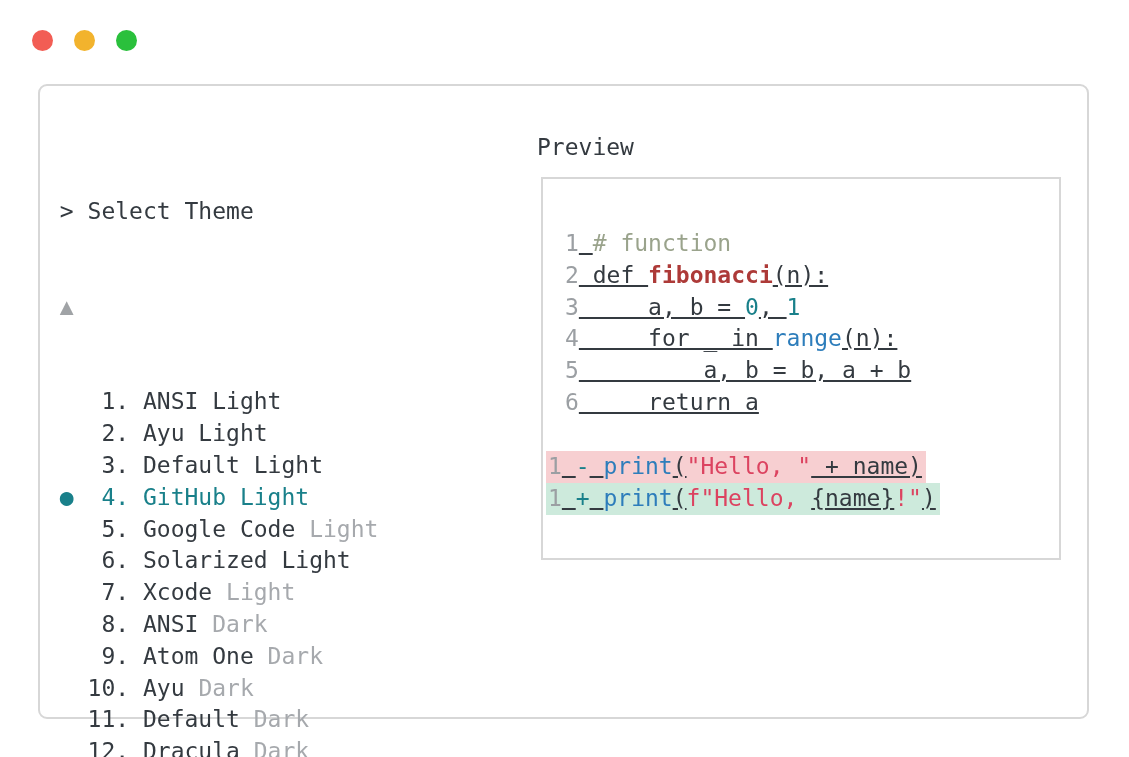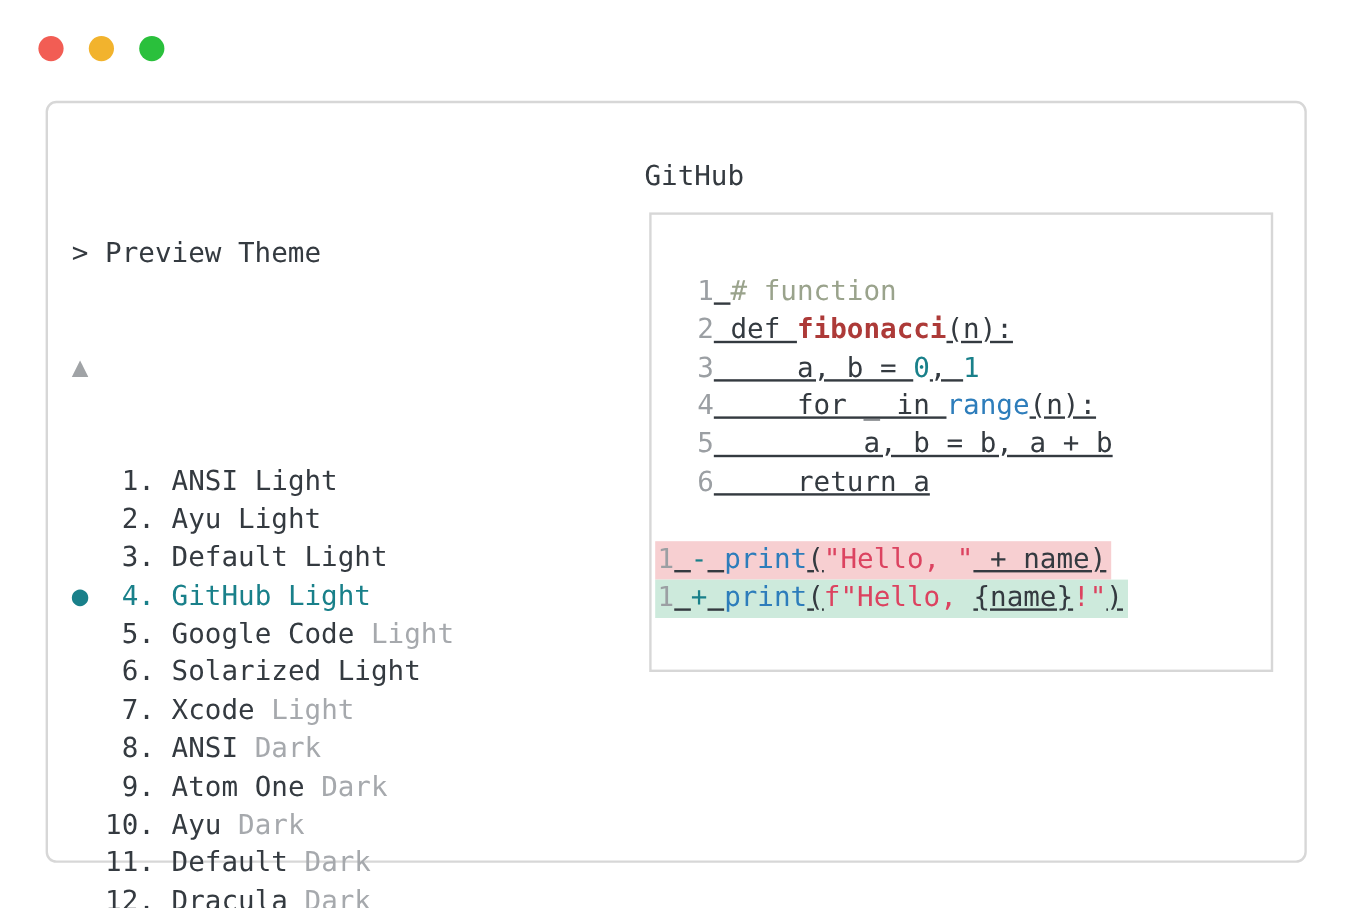--- a/index.html
+++ b/index.html
@@ -28,21 +28,21 @@
   .ink{color:var(--ink);} .sel{color:var(--teal);} .muted{color:var(--muted);}
   .bullet{color:var(--teal);}
   .arrow-up{color:var(--arrow-up);}
   .preview-label{position:absolute;left:497px;top:46px;height:31.8px;}
   .preview-box{
     position:absolute;left:501px;top:91px;width:520px;height:383px;box-sizing:border-box;
     border:2px solid var(--border);background:#fff;
   }
   .code-block{position:absolute;left:22px;top:49px;white-space:pre;}
   .diff-block{position:absolute;left:3px;top:272px;white-space:pre;}
-  .crow{height:31.8px;margin-left:16px;}
+  .crow{height:31.8px;}
   .drow{height:31.8px;width:max-content;padding:0 4px 0 2px;}
   .drow.removed{background:var(--removed-bg);}
   .drow.added{background:var(--added-bg);}
   .t-ln{color:var(--linenum);} .t-pl{color:var(--ink);text-decoration:underline;} .t-cm{color:var(--comment);}
   .t-fn{color:var(--brick);font-weight:bold;} .t-num{color:var(--teal);} .t-bi{color:var(--blue);text-align:center;}
   .t-str{color:var(--crimson);} .t-sd{color:var(--teal);} .t-sa{color:var(--teal);}
 </style>
 </head>
 <body>
 
@@ -50,29 +50,29 @@
 
   <div class="traffic">
     <span class="dot red"></span>
     <span class="dot yellow"></span>
     <span class="dot green"></span>
   </div>
 
   <div class="window">
 
     <div class="left-col">
-      <div class="row prompt-row"><span class="ink">&gt;</span><span class="ink"> </span><span class="ink">Preview Theme</span></div>
+      <div class="row prompt-row"><span class="ink">&gt;</span><span class="ink"> </span><span class="ink">Select Theme</span></div>
       <div class="row arrow-row"><span class="arrow-up">▲</span></div>
       <div id="theme-list"><div class="row item-row"><span class="ink"> </span><span class="ink"> </span><span class="ink">  1. </span><span class="ink">ANSI Light</span></div><div class="row item-row"><span class="ink"> </span><span class="ink"> </span><span class="ink">  2. </span><span class="ink">Ayu Light</span></div><div class="row item-row"><span class="ink"> </span><span class="ink"> </span><span class="ink">  3. </span><span class="ink">Default Light</span></div><div class="row item-row"><span class="ink"> </span><span class="bullet">●</span><span class="sel">  4. </span><span class="sel">GitHub Light</span></div><div class="row item-row"><span class="ink"> </span><span class="ink"> </span><span class="ink">  5. </span><span class="ink">Google Code</span><span class="ink"> </span><span class="muted">Light</span></div><div class="row item-row"><span class="ink"> </span><span class="ink"> </span><span class="ink">  6. </span><span class="ink">Solarized Light</span></div><div class="row item-row"><span class="ink"> </span><span class="ink"> </span><span class="ink">  7. </span><span class="ink">Xcode</span><span class="ink"> </span><span class="muted">Light</span></div><div class="row item-row"><span class="ink"> </span><span class="ink"> </span><span class="ink">  8. </span><span class="ink">ANSI</span><span class="ink"> </span><span class="muted">Dark</span></div><div class="row item-row"><span class="ink"> </span><span class="ink"> </span><span class="ink">  9. </span><span class="ink">Atom One</span><span class="ink"> </span><span class="muted">Dark</span></div><div class="row item-row"><span class="ink"> </span><span class="ink"> </span><span class="ink"> 10. </span><span class="ink">Ayu</span><span class="ink"> </span><span class="muted">Dark</span></div><div class="row item-row"><span class="ink"> </span><span class="ink"> </span><span class="ink"> 11. </span><span class="ink">Default</span><span class="ink"> </span><span class="muted">Dark</span></div><div class="row item-row"><span class="ink"> </span><span class="ink"> </span><span class="ink"> 12. </span><span class="ink">Dracula</span><span class="ink"> </span><span class="muted">Dark</span></div></div>
       
       
       
     </div>
 
-    <div class="preview-label">GitHub</div>
+    <div class="preview-label">Preview</div>
 
     <div class="preview-box">
       <div class="code-block" id="code-block"><div class="crow"><span class="t-ln">1</span><span class="t-pl"> </span><span class="t-cm"># function</span></div><div class="crow"><span class="t-ln">2</span><span class="t-pl"> def </span><span class="t-fn">fibonacci</span><span class="t-pl">(n):</span></div><div class="crow"><span class="t-ln">3</span><span class="t-pl">     a, b = </span><span class="t-num">0</span><span class="t-pl">, </span><span class="t-num">1</span></div><div class="crow"><span class="t-ln">4</span><span class="t-pl">     for _ in </span><span class="t-bi">range</span><span class="t-pl">(n):</span></div><div class="crow"><span class="t-ln">5</span><span class="t-pl">         a, b = b, a + b</span></div><div class="crow"><span class="t-ln">6</span><span class="t-pl">     return a</span></div></div>
       <div class="diff-block" id="diff-block"><div class="drow removed"><span class="t-ln">1</span><span class="t-pl"> </span><span class="t-sd">-</span><span class="t-pl"> </span><span class="t-bi">print</span><span class="t-pl">(</span><span class="t-str">"Hello, "</span><span class="t-pl"> + name)</span></div><div class="drow added"><span class="t-ln">1</span><span class="t-pl"> </span><span class="t-sa">+</span><span class="t-pl"> </span><span class="t-bi">print</span><span class="t-pl">(</span><span class="t-str">f"Hello, </span><span class="t-pl">{name}</span><span class="t-str">!"</span><span class="t-pl">)</span></div></div>
     </div>
 
   </div>
 </div>
 
 </body></html>

